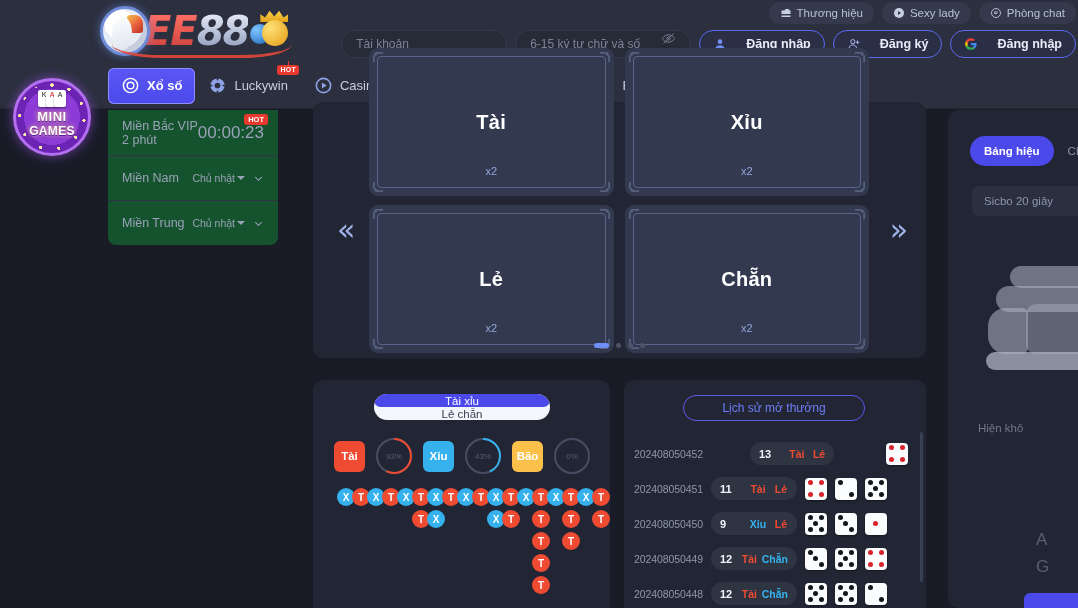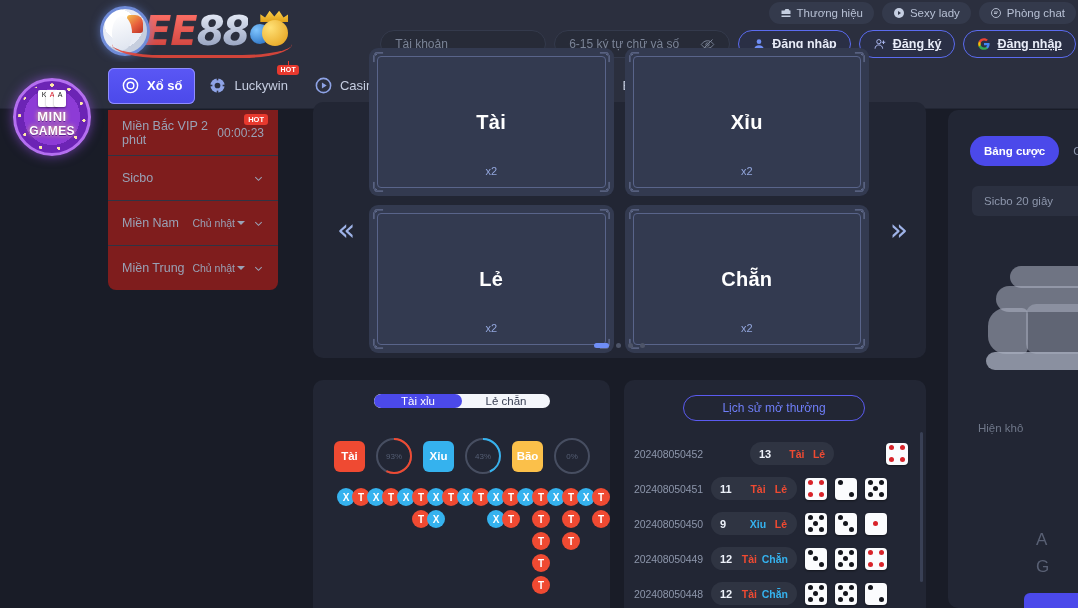--- a/index.html
+++ b/index.html
@@ -65,34 +65,34 @@
   .pill{
     height:22px;border-radius:12px;background:#343a4c;color:#b7c0d4;
     font-size:11.5px;display:flex;align-items:center;gap:5px;padding:0 11px;
     white-space:nowrap; cursor:pointer;
   }
   .pill svg{width:12px;height:12px;fill:#c6cfe2;}
 
   .loginrow{position:absolute;right:2px;top:30px;display:flex;align-items:center;gap:8px;}
   .field{
     height:28px;border-radius:14px;background:#272b38;border:1px solid #343a4c;
-    display:flex;align-items:center;padding:0 14px;color:#7a8396;font-size:12px;
+    display:flex;padding:0 14px;color:#7a8396;font-size:12px;
   }
   .field.acct{width:166px;}
   .field.pwd{width:176px;justify-content:space-between;}
   .field input{
     background:transparent;border:0;outline:0;color:#cbd3e5;font-size:12px;width:100%;
     font-family:"Liberation Sans",sans-serif;
   }
   .field input::placeholder{color:#7a8396;}
   .eye{width:15px;height:15px;flex:none;cursor:pointer;}
   .btn-o{
     height:28px;border-radius:14px;border:1px solid #5b6bf0;background:#2a2f45;
-    color:#e8ecf8;font-size:12.5px;font-weight:700;display:flex;align-items:center;gap:6px;
-    padding:0 13px;white-space:nowrap;cursor:pointer;text-decoration:underline;
+    color:#e8ecf8;font-size:12.5px;font-weight:700;display:flex;align-items:center;gap:19px;
+    padding:0 13px;white-space:nowrap;cursor:pointer;
   }
   .btn-o svg{width:14px;height:14px;}
   .gicon{width:15px;height:15px;flex:none;}
 
   
   .nav{
     position:absolute;top:62px;left:0;width:1078px;height:47px;
     background:#2b2f3e; border-bottom:1px solid #222634;
   }
   .navinner{position:absolute;left:108px;top:0;height:47px;display:flex;align-items:center;gap:0px;}
@@ -135,29 +135,29 @@
       radial-gradient(circle at 33% 95%,#ffe9a8 0 1.6px,transparent 1.7px),
       radial-gradient(circle at 10% 76%,#ffe9a8 0 1.6px,transparent 1.7px),
       radial-gradient(circle at 2% 48%,#ffe9a8 0 1.6px,transparent 1.7px),
       radial-gradient(circle at 9% 22%,#ffe9a8 0 1.6px,transparent 1.7px),
       radial-gradient(circle at 26% 5%,#ffe9a8 0 1.6px,transparent 1.7px);
     pointer-events:none;}
 
   
   .lsb{
     position:absolute;left:108px;top:110px;width:170px;
-    background:#7f1d1d;border-radius:0 0 8px 8px;overflow:hidden;
+    background:#14532d;border-radius:0 0 8px 8px;overflow:hidden;
   }
   .lsb-row{
     height:45px;display:flex;align-items:center;padding:0 14px;position:relative;
     border-top:1px solid #2f3444;font-size:12.5px;color:#99a2b6;cursor:pointer;
   }
   .lsb-row:first-child{border-top:0;}
   .lsb-row .nm{flex:1;}
-  .lsb-row .tm{font-size:12px;color:#99a2b6;}
+  .lsb-row .tm{font-size:17px;color:#99a2b6;}
   .lsb-row .day{font-size:10.5px;color:#99a2b6;display:flex;align-items:center;gap:2px;margin-right:8px;}
   .caret{width:0;height:0;border-left:4px solid transparent;border-right:4px solid transparent;border-top:4px solid #99a2b6;}
   .chev{width:11px;height:11px;flex:none;}
   .lsb .hot2{position:absolute;top:4px;right:10px;background:#e8392e;color:#fff;font-size:7.5px;
     font-weight:700;border-radius:3px;padding:1px 4px;line-height:1.2;}
 
   
   .betpanel{
     position:absolute;left:313px;top:102px;width:613px;height:256px;
     background:#222634;border-radius:10px;
@@ -194,22 +194,22 @@
   }
   .dot{width:5px;height:5px;border-radius:3px;background:#4d5468;}
   .dot.on{width:15px;background:#6f8ef6;}
 
   
   .statpanel{
     position:absolute;left:313px;top:380px;width:297px;height:240px;
     background:#222634;border-radius:10px;
   }
   .segwrap{
-    position:absolute;left:61px;top:14px;width:176px;height:14px;border-radius:13px;
-    background:#f4f6fb;overflow:hidden;display:flex;
+    position:absolute;left:61px;top:14px;width:176px;height:26px;border-radius:13px;
+    background:#f4f6fb;overflow:hidden;display:flex;flex-direction:column;
   }
   .seg{flex:1;display:flex;align-items:center;justify-content:center;font-size:11.5px;color:#3a4155;cursor:pointer;}
   .seg.on{background:#4b49ea;color:#fff;border-radius:13px;}
   .betrow{position:absolute;left:21px;top:56px;width:258px;display:flex;align-items:center;gap:9px;}
   .sqbtn{width:31px;height:31px;border-radius:6px;display:flex;align-items:center;justify-content:center;
     font-size:11.5px;font-weight:700;color:#fff;cursor:pointer;flex:none;}
   .ring{width:40px;height:40px;flex:none;position:relative;}
   .ring svg{width:40px;height:40px;transform:rotate(-90deg);}
   .ring .pct{position:absolute;inset:0;display:flex;align-items:center;justify-content:center;
     font-size:8px;color:#555e74;}
@@ -445,26 +445,20 @@
   <div class="mg-t2">GAMES</div>
 </div>
 
 <div class="lsb" id="lsb">
     <div class="lsb-row">
       <span class="nm">Miền Bắc VIP 2 phút</span>
       <span class="tm">00:00:23</span>
       <span class="hot2">HOT</span>
     </div>
     <div class="lsb-row">
-      <span class="nm">Sicbo</span>
-      <svg class="chev" viewBox="0 0 24 24">
-        <path d="M5 9l7 7 7-7" fill="none" stroke="#99a2b6" stroke-width="2.2"></path>
-      </svg>
-    </div>
-    <div class="lsb-row">
       <span class="nm">Miền Nam</span>
       <span class="day">Chủ nhật<i class="caret"></i></span>
       <svg class="chev" viewBox="0 0 24 24">
         <path d="M5 9l7 7 7-7" fill="none" stroke="#99a2b6" stroke-width="2.2"></path>
       </svg>
     </div>
     <div class="lsb-row">
       <span class="nm">Miền Trung</span>
       <span class="day">Chủ nhật<i class="caret"></i></span>
       <svg class="chev" viewBox="0 0 24 24">
@@ -867,21 +861,21 @@
           <i></i>
           <i class="pip"></i>
         </div>
       </div>
     </div>
   <div class="hscroll"></div>
 </div>
 
 <div class="rsb">
   <div class="rtabs" id="rtabs">
-      <div class="rtab on">Bảng cược</div>
+      <div class="rtab on">Bảng hiệu</div>
       <div class="rtab">Chưa</div>
     </div>
   <div class="rselect">
     <span>Sicbo 20 giây</span>
   </div>
   <div class="rempty">
     <div class="blob" style="left:62px;top:6px;width:80px;height:22px;"></div>
     <div class="blob" style="left:48px;top:26px;width:110px;height:26px;"></div>
     <div class="blob" style="left:40px;top:48px;width:40px;height:46px;border-radius:18px 6px 6px 18px;"></div>
     <div class="blob" style="left:78px;top:44px;width:70px;height:50px;border-radius:10px;opacity:.45;"></div>

